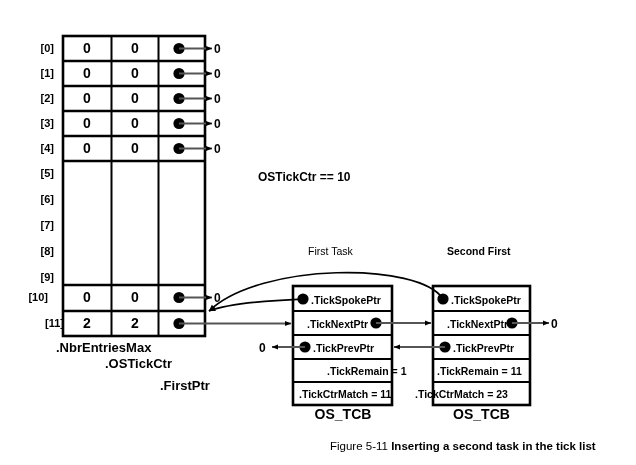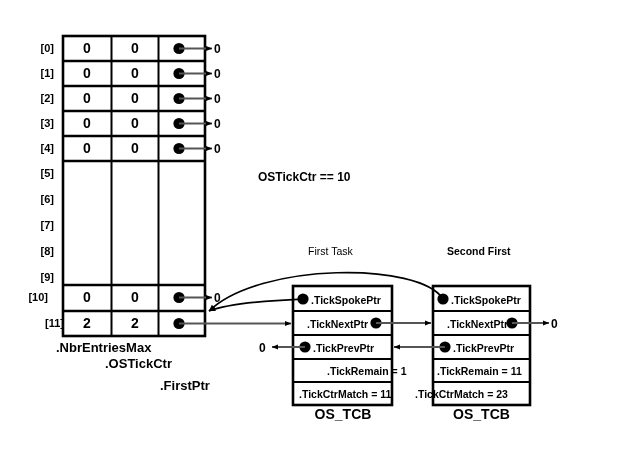--- a/index.html
+++ b/index.html
@@ -226,14 +226,17 @@
   <div class="tcbfield" style="left:453px;top:342px;">.TickPrevPtr</div>
   <div class="tcbfield" style="left:437px;top:365px;">.TickRemain   = 11</div>
   <div class="tcbfield" style="left:415px;top:388px;">.TickCtrMatch = 23</div>
 
   <div class="zero" style="left:259px;top:341px;">0</div>
   <div class="zero" style="left:551px;top:317px;">0</div>
 
   <div class="txt" id="tcb1-caption">OS_TCB</div>
   <div class="txt" id="tcb2-caption">OS_TCB</div>
 
+  <div class="txt" id="figure-caption">
+    <span class="fignum">Figure 5-11</span><span>&nbsp;</span><span class="figtitle">Inserting a second task in the tick list</span>
+  </div>
 
 </div>
 
 </body></html>

